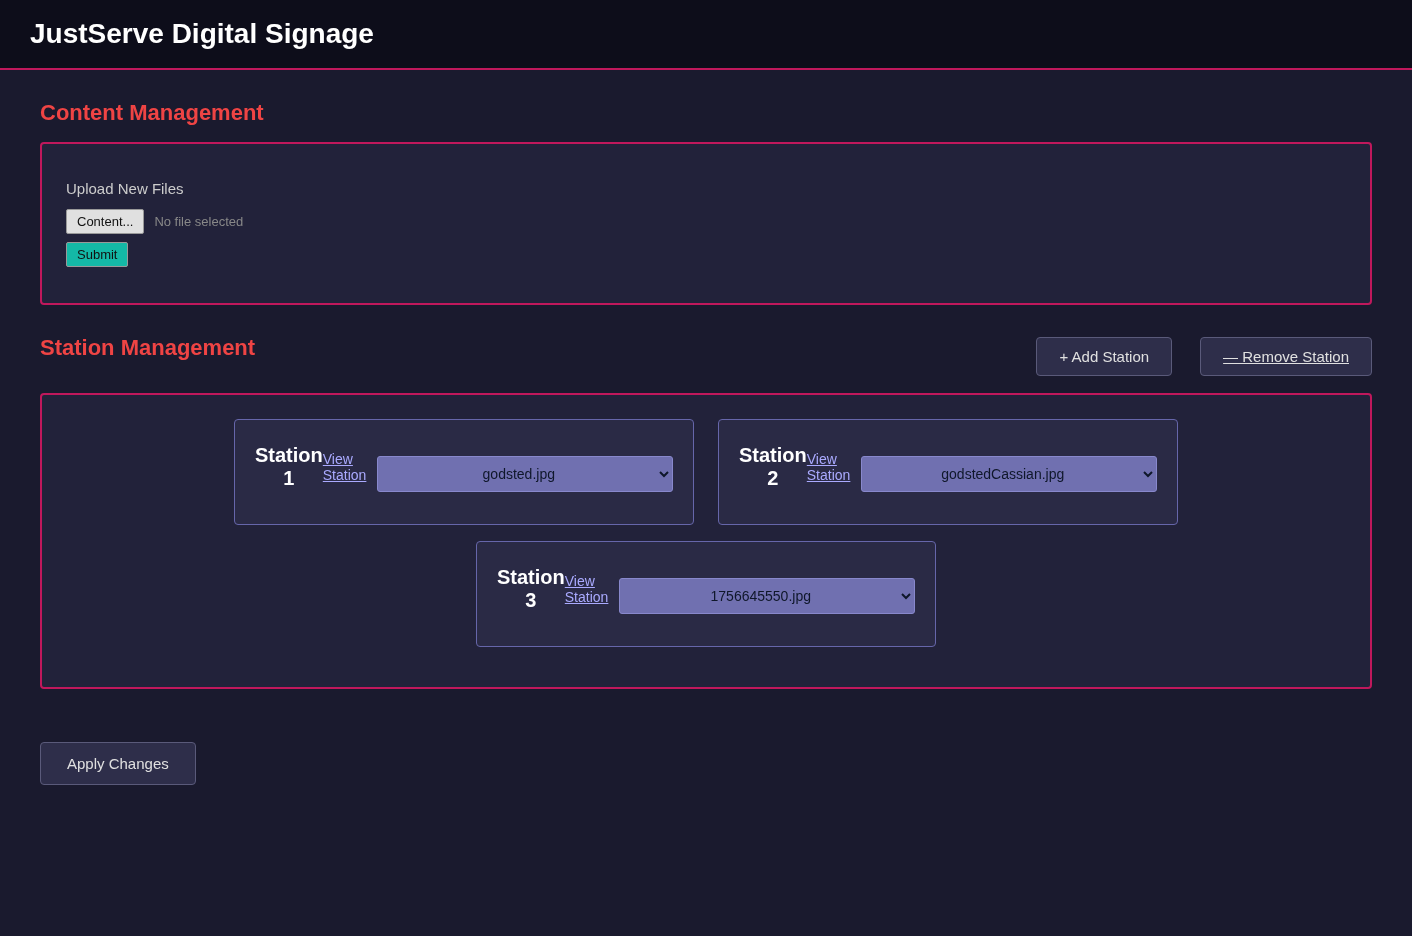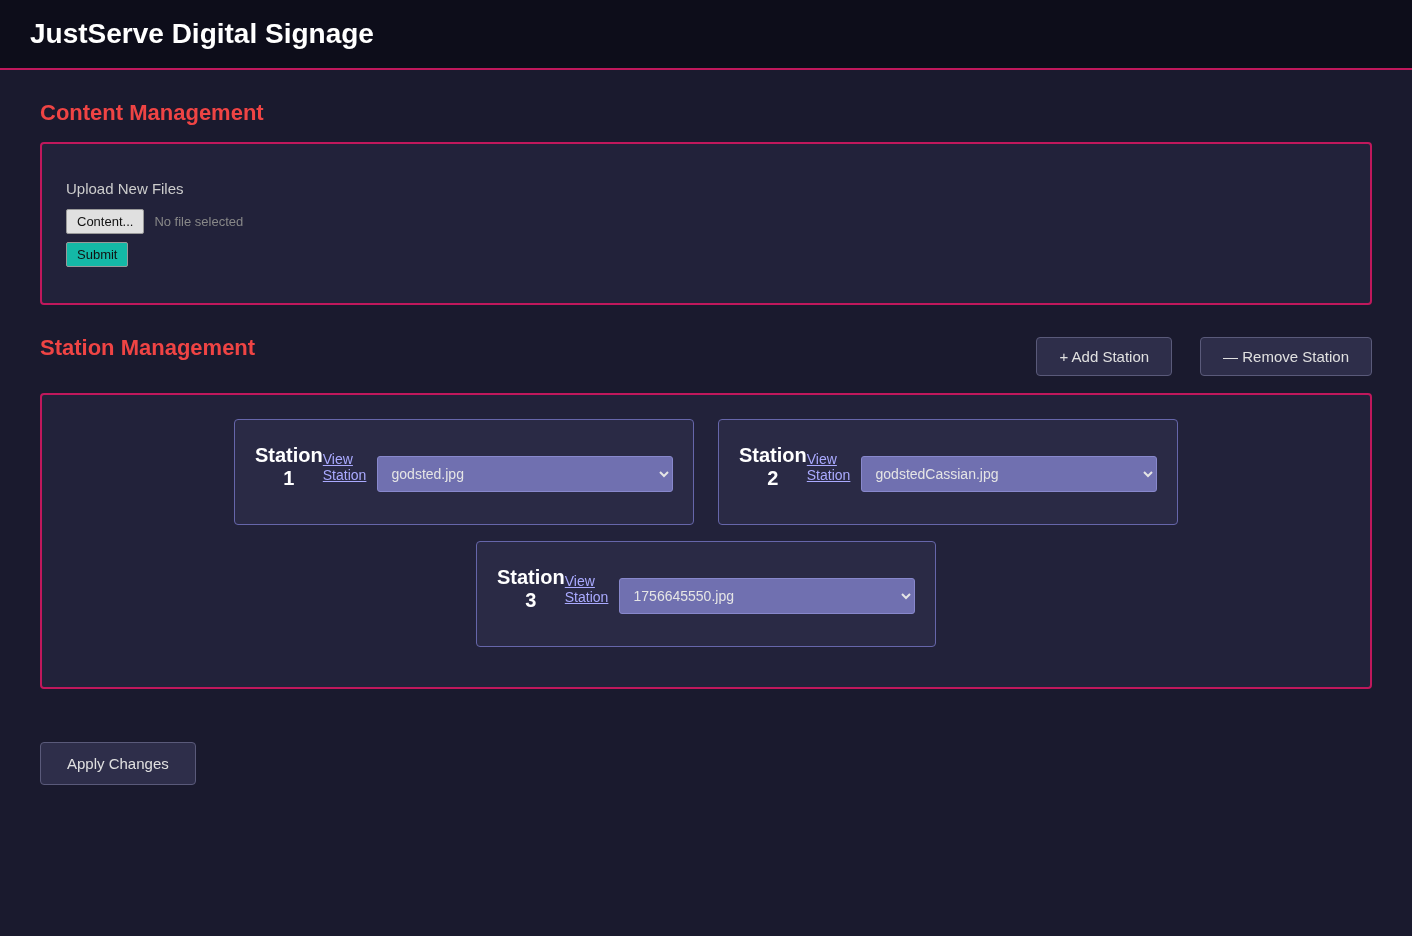--- a/index.html
+++ b/index.html
@@ -111,20 +111,21 @@
     }
 
     .remove-station-btn {
       background-color: #2e2e4a;
       color: #e0e0e0;
       border: 1px solid #5a5a7a;
       padding: 10px 22px;
       font-size: 15px;
       cursor: pointer;
       border-radius: 4px;
+      text-decoration: underline;
     }
 
     .station-management-panel {
       background-color: #22223a;
       border: 2px solid #c0185c;
       border-radius: 4px;
       padding: 24px;
       margin-bottom: 30px;
     }
 
@@ -164,27 +165,28 @@
       color: #aaaaff;
       text-decoration: underline;
       font-size: 14px;
       cursor: pointer;
       margin-bottom: 14px;
     }
 
     .station-select {
       width: 100%;
       background-color: #7070b0;
-      color: #e5e5e5;
+      color: #0f172a;
       border: 1px solid #8888cc;
       padding: 8px 10px;
       font-size: 14px;
       border-radius: 3px;
       cursor: pointer;
       appearance: auto;
+      text-align: center;
     }
 
     
     .apply-changes-btn {
       background-color: #2e2e4a;
       color: #e0e0e0;
       border: 1px solid #5a5a7a;
       padding: 12px 26px;
       font-size: 15px;
       cursor: pointer;

